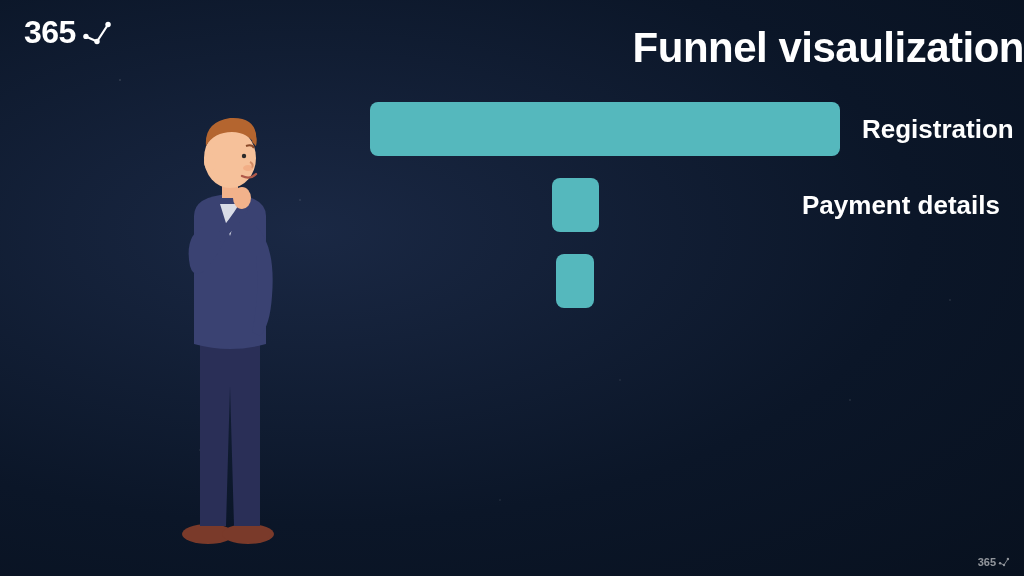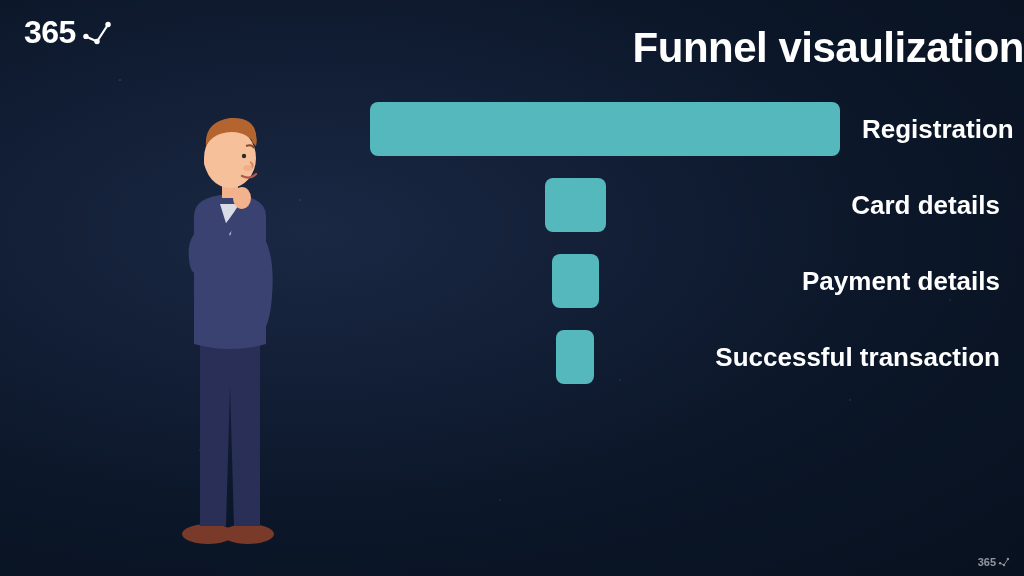--- a/index.html
+++ b/index.html
@@ -118,35 +118,28 @@
 
 <div class="funnel">
     <div class="step">
       <div class="bar-wrap" style="justify-content: flex-start;">
         <div class="bar" style="width: 470px; background: rgb(85, 184, 189);"></div>
       </div>
       <div class="label">Registration</div>
     </div>
     <div class="step">
       <div class="bar-wrap" style="justify-content: flex-start;">
-        <div class="bar" style="width: 61px; background: rgb(85, 184, 189); margin-left: 175px;"></div>
-      </div>
-      <div class="label">Card details</div>
-    </div>
-    <div class="step">
-      <div class="bar-wrap" style="justify-content: flex-start;">
         <div class="bar" style="width: 47px; background: rgb(85, 184, 189); margin-left: 182px;"></div>
       </div>
       <div class="label">Payment details</div>
     </div>
     <div class="step">
       <div class="bar-wrap" style="justify-content: flex-start;">
         <div class="bar" style="width: 38px; background: rgb(85, 184, 189); margin-left: 186px;"></div>
       </div>
-      <div class="label">Successful transaction</div>
     </div>
   </div>
 
 <div class="watermark">
   <span>365</span>
   <svg viewBox="0 0 40 40">
     <circle cx="7" cy="24" r="4" fill="#fff"></circle>
     <circle cx="20" cy="30" r="4" fill="#fff"></circle>
     <circle cx="33" cy="10" r="4" fill="#fff"></circle>
     <path d="M7 24 L20 30 L33 10" stroke="#fff" stroke-width="3" fill="none"></path>

